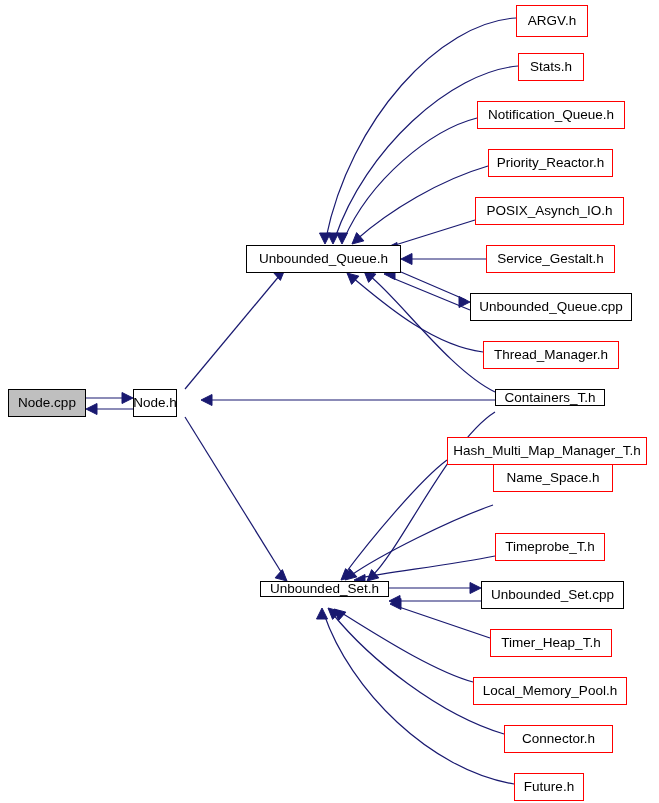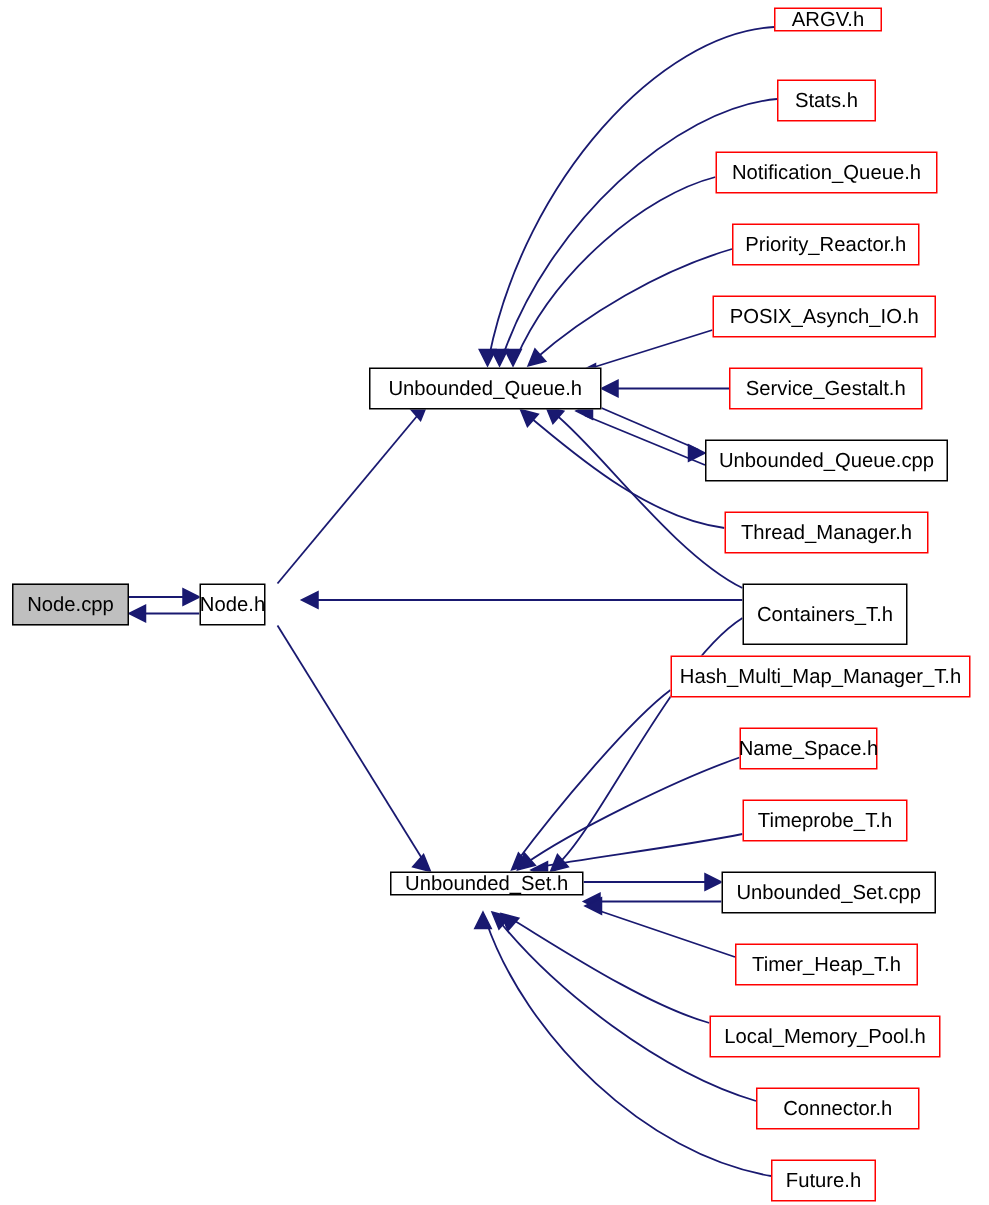--- a/index.html
+++ b/index.html
@@ -116,30 +116,30 @@
       </div>
       <div class="gnode black" style="left: 133px; top: 389px; width: 44px; height: 28px;">
         <span class="label">Node.h</span>
       </div>
       <div class="gnode black" style="left: 246px; top: 245px; width: 155px; height: 28px;">
         <span class="label">Unbounded_Queue.h</span>
       </div>
       <div class="gnode black" style="left: 260px; top: 581px; width: 129px; height: 16px;">
         <span class="label">Unbounded_Set.h</span>
       </div>
-      <div class="gnode black" style="left: 495px; top: 389px; width: 110px; height: 41px;">
+      <div class="gnode black" style="left: 495px; top: 389px; width: 110px; height: 17px;">
         <span class="label">Containers_T.h</span>
       </div>
       <div class="gnode black" style="left: 470px; top: 293px; width: 162px; height: 28px;">
         <span class="label">Unbounded_Queue.cpp</span>
       </div>
       <div class="gnode black" style="left: 481px; top: 581px; width: 143px; height: 28px;">
         <span class="label">Unbounded_Set.cpp</span>
       </div>
-      <div class="gnode" style="left: 516px; top: 5px; width: 72px; height: 16px;">
+      <div class="gnode" style="left: 516px; top: 5px; width: 72px; height: 32px;">
         <span class="label">ARGV.h</span>
       </div>
       <div class="gnode" style="left: 518px; top: 53px; width: 66px; height: 28px; align-items: center;">
         <span class="label">Stats.h</span>
       </div>
       <div class="gnode" style="left: 477px; top: 101px; width: 148px; height: 28px;">
         <span class="label">Notification_Queue.h</span>
       </div>
       <div class="gnode" style="left: 488px; top: 149px; width: 125px; height: 28px;">
         <span class="label">Priority_Reactor.h</span>
@@ -149,21 +149,21 @@
       </div>
       <div class="gnode" style="left: 486px; top: 245px; width: 129px; height: 28px;">
         <span class="label">Service_Gestalt.h</span>
       </div>
       <div class="gnode" style="left: 483px; top: 341px; width: 136px; height: 28px;">
         <span class="label">Thread_Manager.h</span>
       </div>
       <div class="gnode" style="left: 447px; top: 437px; width: 200px; height: 28px;">
         <span class="label">Hash_Multi_Map_Manager_T.h</span>
       </div>
-      <div class="gnode" style="left: 493px; top: 485px; width: 92px; height: 28px;">
+      <div class="gnode" style="left: 493px; top: 464px; width: 120px; height: 28px;">
         <span class="label">Name_Space.h</span>
       </div>
       <div class="gnode" style="left: 495px; top: 533px; width: 110px; height: 28px;">
         <span class="label">Timeprobe_T.h</span>
       </div>
       <div class="gnode" style="left: 490px; top: 629px; width: 122px; height: 28px;">
         <span class="label">Timer_Heap_T.h</span>
       </div>
       <div class="gnode" style="left: 473px; top: 677px; width: 154px; height: 28px;">
         <span class="label">Local_Memory_Pool.h</span>

